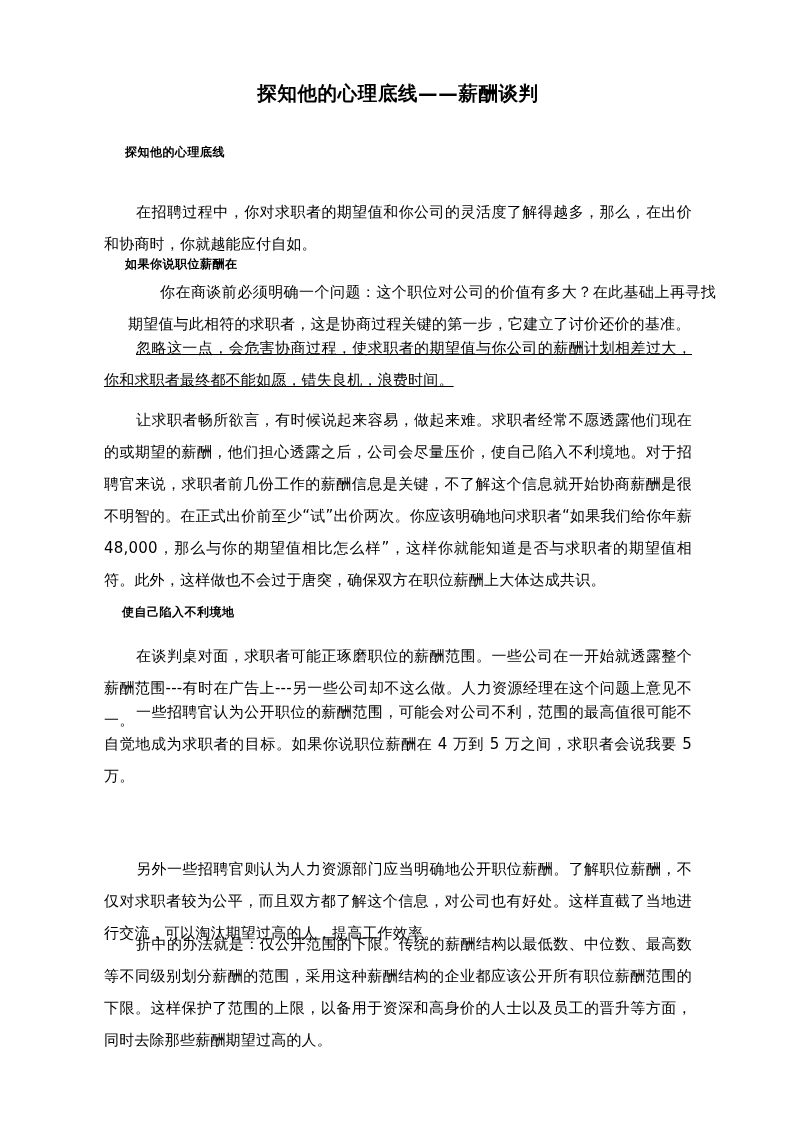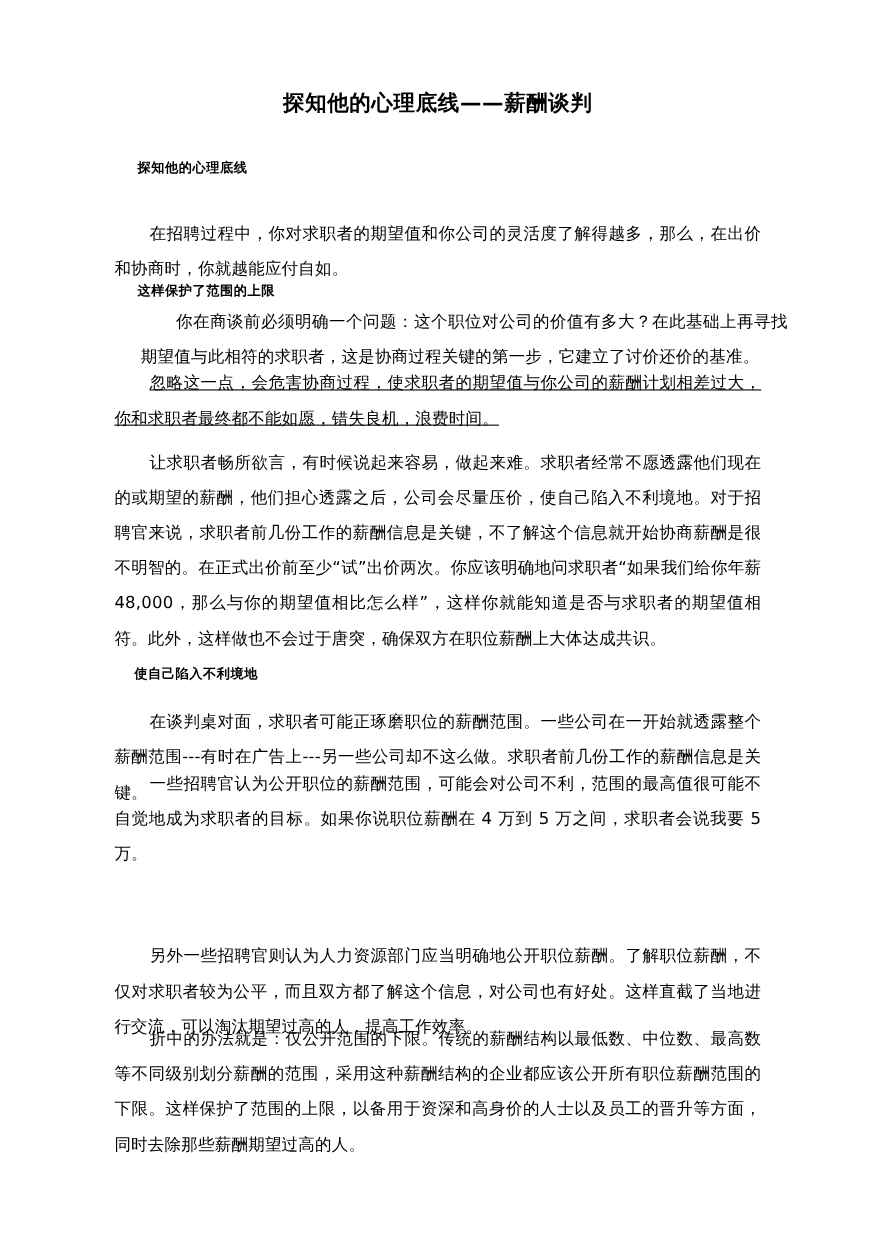--- a/index.html
+++ b/index.html
@@ -87,25 +87,25 @@
 <body>
 
 <div class="page">
   <div class="content">
 
     <h1 class="doc-title">探知他的心理底线——薪酬谈判</h1>
 
     <h2 class="heading h-a">探知他的心理底线</h2>
     <p class="para p1">在招聘过程中，你对求职者的期望值和你公司的灵活度了解得越多，那么，在出价和协商时，你就越能应付自如。</p>
 
-    <h2 class="heading h-b">这样保护了范围的上限</h2>
+    <h2 class="heading h-b">如果你说职位薪酬在</h2>
     <p class="para p2">你在商谈前必须明确一个问题：这个职位对公司的价值有多大？在此基础上再寻找期望值与此相符的求职者，这是协商过程关键的第一步，它建立了讨价还价的基准。</p>
     <p class="para p3">忽略这一点，会危害协商过程，使求职者的期望值与你公司的薪酬计划相差过大，你和求职者最终都不能如愿，错失良机，浪费时间。</p>
     <p class="para p4">让求职者畅所欲言，有时候说起来容易，做起来难。求职者经常不愿透露他们现在的或期望的薪酬，他们担心透露之后，公司会尽量压价，使自己陷入不利境地。对于招聘官来说，求职者前几份工作的薪酬信息是关键，不了解这个信息就开始协商薪酬是很不明智的。在正式出价前至少“试”出价两次。你应该明确地问求职者“如果我们给你年薪 48,000，那么与你的期望值相比怎么样”，这样你就能知道是否与求职者的期望值相符。此外，这样做也不会过于唐突，确保双方在职位薪酬上大体达成共识。</p>
 
     <h2 class="heading h-c">使自己陷入不利境地</h2>
-    <p class="para p5">在谈判桌对面，求职者可能正琢磨职位的薪酬范围。一些公司在一开始就透露整个薪酬范围---有时在广告上---另一些公司却不这么做。求职者前几份工作的薪酬信息是关键。</p>
+    <p class="para p5">在谈判桌对面，求职者可能正琢磨职位的薪酬范围。一些公司在一开始就透露整个薪酬范围---有时在广告上---另一些公司却不这么做。人力资源经理在这个问题上意见不一。</p>
     <p class="para p6">一些招聘官认为公开职位的薪酬范围，可能会对公司不利，范围的最高值很可能不自觉地成为求职者的目标。如果你说职位薪酬在 4 万到 5 万之间，求职者会说我要 5 万。</p>
     <p class="para p7">另外一些招聘官则认为人力资源部门应当明确地公开职位薪酬。了解职位薪酬，不仅对求职者较为公平，而且双方都了解这个信息，对公司也有好处。这样直截了当地进行交流，可以淘汰期望过高的人，提高工作效率。</p>
     <p class="para p8">折中的办法就是：仅公开范围的下限。传统的薪酬结构以最低数、中位数、最高数等不同级别划分薪酬的范围，采用这种薪酬结构的企业都应该公开所有职位薪酬范围的下限。这样保护了范围的上限，以备用于资深和高身价的人士以及员工的晋升等方面，同时去除那些薪酬期望过高的人。</p>
 
   </div>
 </div>
 
 </body></html>

